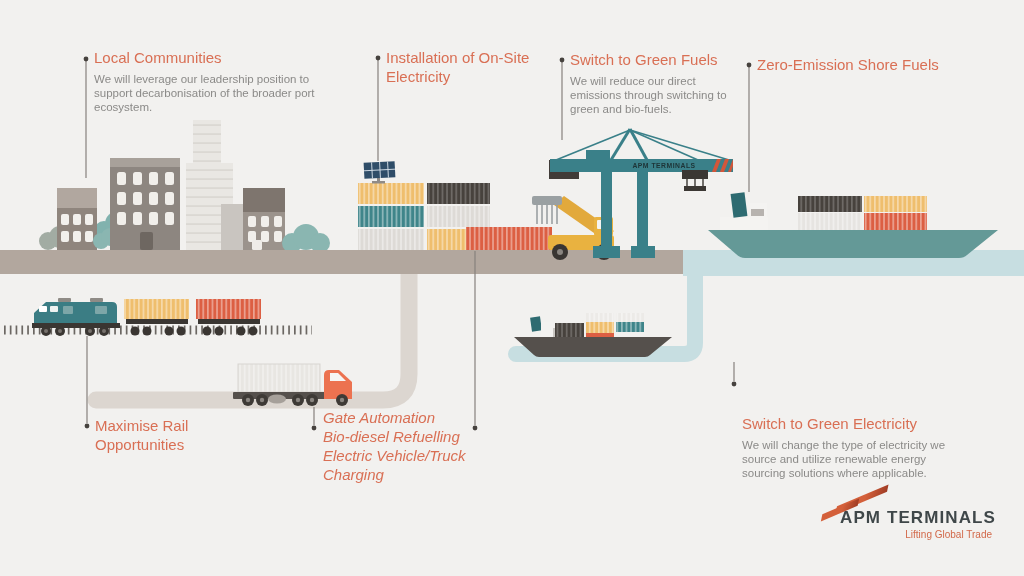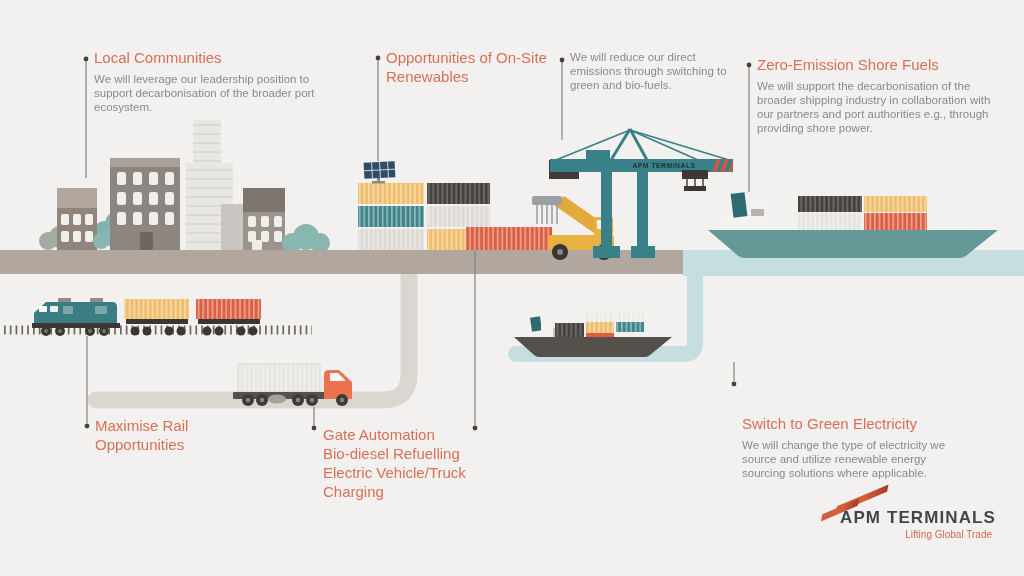--- a/index.html
+++ b/index.html
@@ -286,37 +286,37 @@
       </g>
     </g>
   </svg>
 
   <div class="callout" style="left:94px;top:48px;width:252px;">
     <h2>Local Communities</h2>
     <p>We will leverage our leadership position to support decarbonisation of the broader port ecosystem.</p>
   </div>
 
   <div class="callout" style="left:386px;top:48px;width:172px;">
-    <h2>Opportunities of On-Site Renewables</h2>
+    <h2>Installation of On-Site Electricity</h2>
   </div>
 
   <div class="callout" style="left:570px;top:50px;width:172px;">
+    <h2>Switch to Green Fuels</h2>
     <p>We will reduce our direct emissions through switching to green and bio-fuels.</p>
   </div>
 
   <div class="callout" style="left:757px;top:55px;width:246px;">
     <h2>Zero-Emission Shore Fuels</h2>
-    <p>We will support the decarbonisation of the broader shipping industry in collaboration with our partners and port authorities e.g., through providing shore power.</p>
   </div>
 
   <div class="callout" style="left:95px;top:416px;width:120px;">
     <h2>Maximise Rail Opportunities</h2>
   </div>
 
-  <div class="callout" style="left:323px;top:425px;width:162px;">
+  <div class="callout" style="left:323px;top:408px;width:162px;font-style:italic;">
     <h2>Gate Automation
 Bio-diesel Refuelling
 Electric Vehicle/Truck Charging</h2>
   </div>
 
 
   <div class="callout" style="left:742px;top:374px;width:212px;margin-top:40px;">
     <h2>Switch to Green Electricity</h2>
     <p>We will change the type of electricity we source and utilize renewable energy sourcing solutions where applicable.</p>
   </div>

